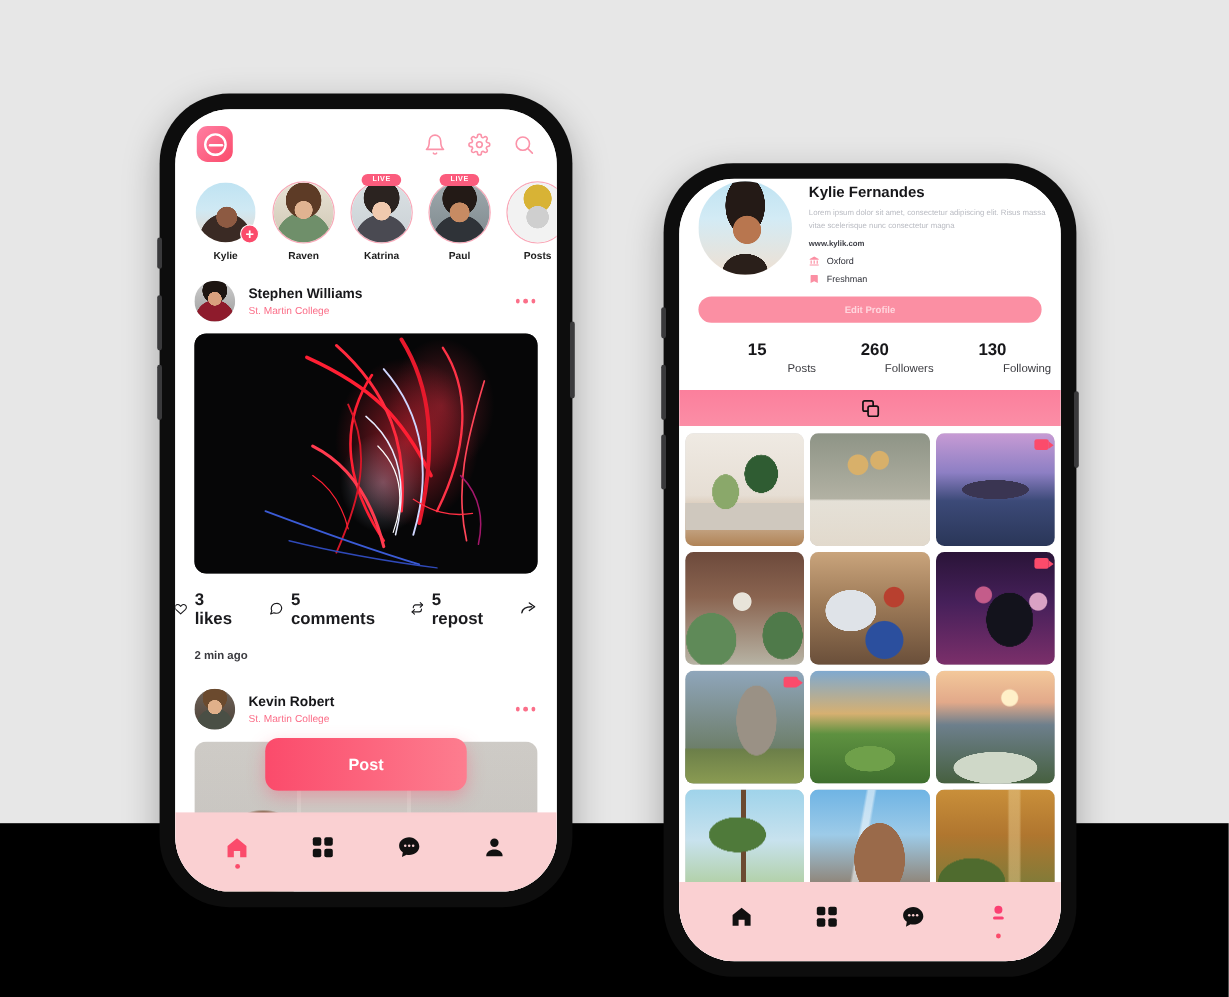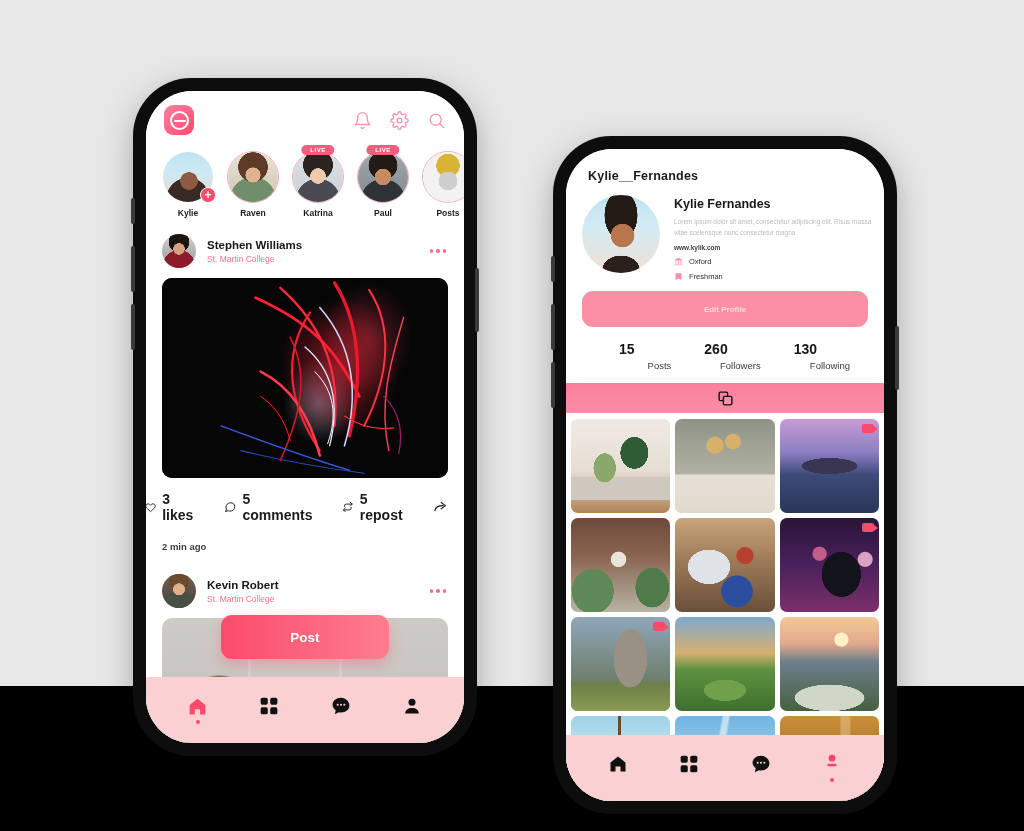--- a/index.html
+++ b/index.html
@@ -154,26 +154,26 @@
   }
   .profile-info { flex: 1; padding-top: 2px; }
   .profile-name { font-size: 12.5px; font-weight: 700; color: #17171a; }
   .profile-bio {
     font-size: 6.5px; color: #b9bbc2; line-height: 1.65; margin-top: 6px;
   }
   .profile-site { font-size: 6.5px; color: #3f4048; font-weight: 700; margin-top: 6px; }
   .chip-row { display: flex; align-items: center; gap: 6px; margin-top: 6px; }
   .chip-row .chip-label { font-size: 7.5px; color: #2f3038; }
   .edit-btn {
-    margin: 10px 16px 0 16px; height: 36px; border-radius: 11px;
+    margin: 10px 16px 0 16px; height: 22px; border-radius: 11px;
     background: #fb8fa3; color: #ffd6de; font-size: 8px; font-weight: 600;
     display: flex; align-items: center; justify-content: center;
     border: none; cursor: pointer; width: calc(100% - 32px);
   }
-  .stats { display: flex; padding: 14px 34px 12px 16px; }
+  .stats { display: flex; padding: 14px 8px 12px 16px; }
   .stat { flex: 1; text-align: center; }
   .stat .num { font-size: 14px; font-weight: 700; color: #17171a; }
   .stat .lbl { font-size: 9.5px; color: #3a3a3f; margin-top: 3px; text-align: right; }
   .profile-tabbar {
     height: 30px; background: linear-gradient(180deg,#fb7f9c,#fb8ea6);
     display: flex; align-items: center; justify-content: center;
   }
   .grid {
     flex: 1; display: grid; grid-template-columns: repeat(3, 1fr);
     gap: 5px; padding: 6px 5px 0 5px; overflow: hidden;
@@ -440,21 +440,20 @@
 
 <div class="phone" id="phone-right">
   <div class="btn-side btn-left" style="top:120px;height:26px;"></div>
   <div class="btn-side btn-left" style="top:168px;height:46px;"></div>
   <div class="btn-side btn-left" style="top:226px;height:46px;"></div>
   <div class="btn-side btn-right" style="top:190px;height:64px;"></div>
 
   <div class="inner">
     <div class="screen">
 
-      <div class="profile-title">Kylie__Fernandes</div>
 
       <div class="profile-top">
         <div class="profile-ava">
           <div class="ph" style="background:linear-gradient(180deg,#bfe3f2 0%,#d3ebf5 40%,#efe0d2 100%);"></div>
           <div class="ph" style="background:
             radial-gradient(circle at 52% 52%, #b8764f 0 20%, transparent 21%),
             radial-gradient(ellipse 30% 44% at 50% 26%, #241a16 0 70%, transparent 71%),
             radial-gradient(ellipse 34% 26% at 50% 96%, #2a1f1a 0 70%, transparent 71%);"></div>
         </div>
         <div class="profile-info">

